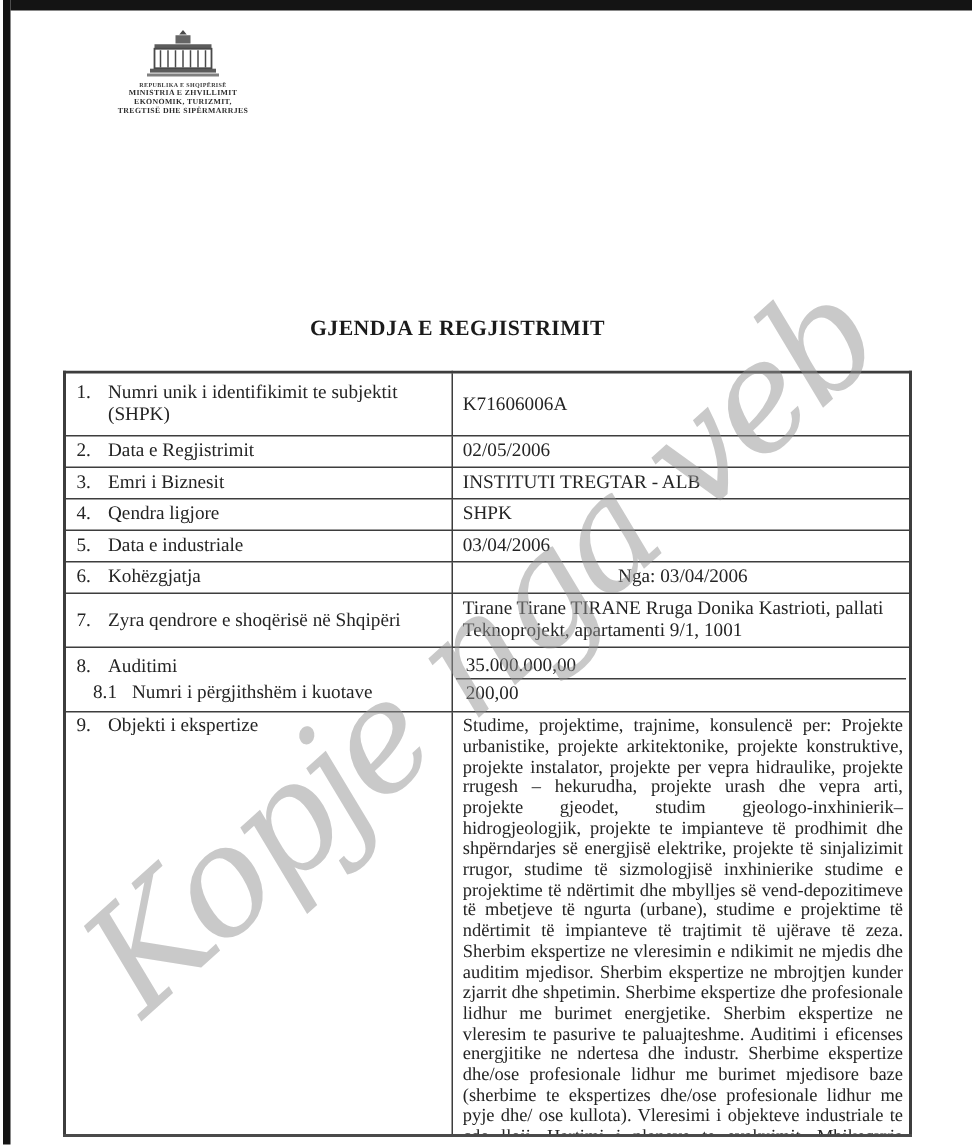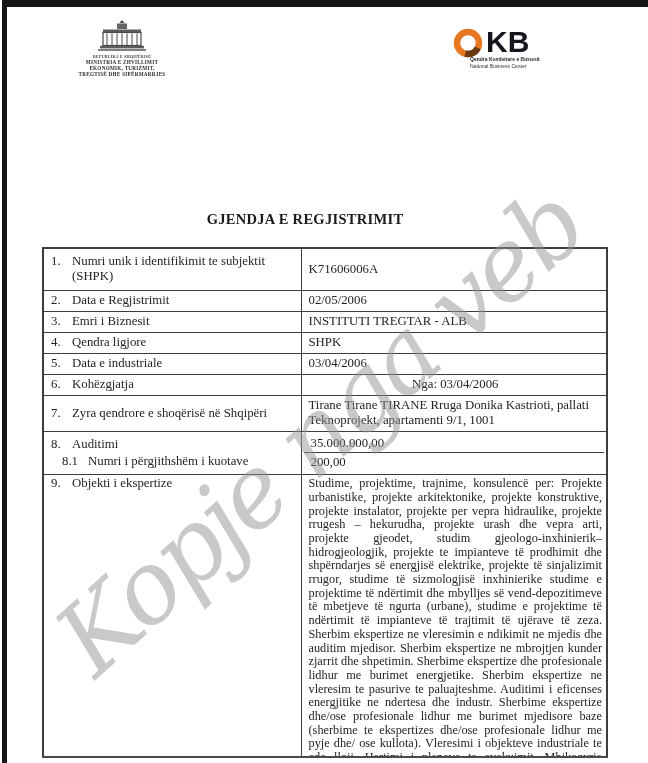--- a/index.html
+++ b/index.html
@@ -82,33 +82,20 @@
         <rect x="4" y="25.8" width="44" height="2.6" opacity="0.9"></rect>
         <rect x="2" y="29" width="48" height="2" opacity="0.7"></rect>
       </g>
     </svg>
     <div class="m-line m-line0">REPUBLIKA E SHQIPËRISË</div>
     <div class="m-line">MINISTRIA E ZHVILLIMIT</div>
     <div class="m-line">EKONOMIK, TURIZMIT,</div>
     <div class="m-line">TREGTISË DHE SIPËRMARRJES</div>
   </div>
 
-  <div class="qkb">
-    <div class="qkb-row">
-      <svg width="32" height="32" viewBox="0 0 32 32">
-        <circle cx="16" cy="17" r="11" fill="none" stroke="#e87722" stroke-width="6.5"></circle>
-        <circle cx="16" cy="17" r="11" fill="none" stroke="#6b3a12" stroke-width="6.5" stroke-dasharray="15 54" stroke-dashoffset="-5"></circle>
-      </svg>
-      <span class="qkb-letters">KB</span>
-    </div>
-    <div class="qkb-sub">
-      <div class="s1">Qendra Kombëtare e Biznesit</div>
-      <div class="s2">National Business Center</div>
-    </div>
-  </div>
 
   <div class="section-heading">GJENDJA E REGJISTRIMIT</div>
 
   <div class="table-wrap">
     <table class="reg-table">
       <colgroup>
           <col style="width:258px">
           <col style="width:306px">
         </colgroup>
 

